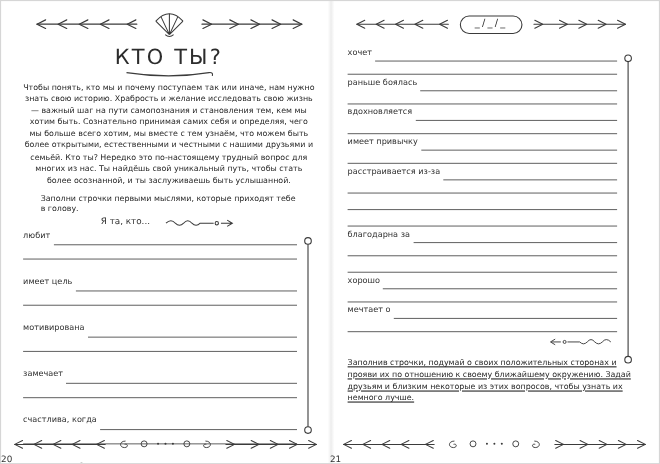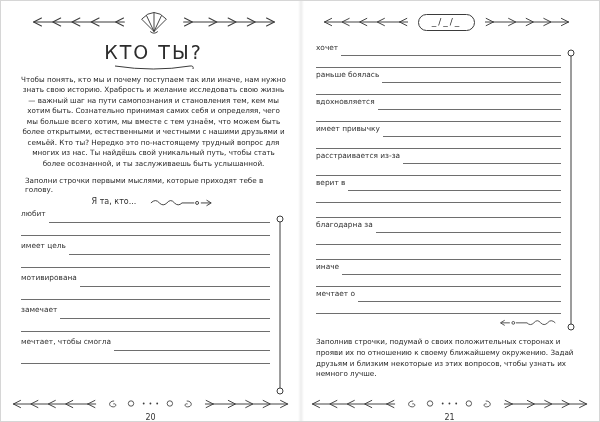--- a/index.html
+++ b/index.html
@@ -14,46 +14,46 @@
 
   svg { color:#3b3b3b; display:block; }
   .flip { transform:scaleX(-1); }
 
   .header { display:flex; align-items:center; justify-content:center; gap:8px; height:26px; }
 
   .title { font-size:19px; letter-spacing:2px; text-align:center; margin:6px 0 0; color:#2c2c2c; }
   .title-u { display:flex; justify-content:center; margin:0 0 2px; }
 
   .intro { font-size:7.2px; line-height:1.45; text-align:center; color:#262626; margin:4px 0 0; }
-  .instruction { font-size:7.2px; color:#262626; margin:7px 4px 0; }
+  .instruction { font-size:7.2px; color:#262626; margin:7px 16px 0; }
   .lead { display:flex; justify-content:center; align-items:center; gap:13px; margin:3px 0 1px; font-size:8px; }
 
   .prompts { position:relative; padding-right:16px; margin-top:3px; }
   .page.right .prompts { margin-top:9px; }
-  .prompt-row { margin-bottom:6px; }
+  .prompt-row { margin-bottom:16px; }
   .page.right .prompt-row { margin-bottom:3px; }
   .l1 { display:flex; align-items:flex-start; height:13px; }
   .page.right .l1 { height:12px; }
   .label { font-size:7.4px; color:#303030; padding:0 3px 1px 0; white-space:nowrap; line-height:1; }
   .fill { flex:1; align-self:stretch; border-bottom:1px solid #6e6e6e; }
   .l2 { height:12px; border-bottom:1px solid #6e6e6e; }
   .page.right .l2 { height:11px; }
 
   .vert { position:absolute; right:0; top:4px; }
 
   .date-box { border:1.2px solid #3b3b3b; border-radius:9px; padding:3px 13px;
               font-size:9px; letter-spacing:2px; color:#2c2c2c; line-height:1; }
 
   .mini-arrow-row { display:flex; justify-content:flex-end; padding-right:20px; margin-top:2px; }
 
-  .outro { font-size:7.2px; line-height:1.5; color:#262626; margin:10px 2px 0 0; }
+  .outro { font-size:7.2px; line-height:1.5; color:#262626; margin:10px 2px 0 0;text-decoration:underline; }
 
   .bottom-band { position:absolute; left:10px; right:10px; bottom:13px;
                  display:flex; align-items:center; justify-content:center; gap:6px; }
-  .page-number { position:absolute; left:0; right:0; bottom:1px; text-align:center; font-size:8px; color:#333; }
+  .page-number { position:absolute; left:0; right:0; bottom:1px; text-align:left; font-size:8px; color:#333; }
 </style>
 </head>
 <body>
 
 <svg width="0" height="0" style="position:absolute" aria-hidden="true">
   <defs>
     <symbol id="sym-arrow" viewBox="0 0 110 12">
       <g fill="none" stroke="currentColor" stroke-width="1.2" stroke-linecap="round" stroke-linejoin="round">
         <line x1="3" y1="6" x2="107" y2="6"></line>
         <path d="M12 1.5 L3 6 L12 10.5"></path>
@@ -149,20 +149,27 @@
       </div>
       <div class="prompt-row">
         <div class="l1">
             <span class="label">замечает</span>
             <span class="fill"></span>
           </div>
         <div class="l2"></div>
       </div>
       <div class="prompt-row">
         <div class="l1">
+            <span class="label">счастлива, когда</span>
+            <span class="fill"></span>
+          </div>
+        <div class="l2"></div>
+      </div>
+      <div class="prompt-row">
+        <div class="l1">
             <span class="label">мечтает, чтобы смогла</span>
             <span class="fill"></span>
           </div>
         <div class="l2"></div>
       </div>
       <svg class="vert" width="12" height="182" viewBox="0 0 12 182">
         <g fill="none" stroke="currentColor" stroke-width="1">
           <circle cx="6" cy="5" r="3"></circle>
           <line x1="6" y1="8" x2="6" y2="174"></line>
           <circle cx="6" cy="177" r="3"></circle>
@@ -226,42 +233,38 @@
         <div class="l2"></div>
       </div>
       <div class="prompt-row">
         <div class="l1">
             <span class="label">расстраивается из-за</span>
             <span class="fill"></span>
           </div>
         <div class="l2"></div>
       </div>
       <div class="prompt-row">
-        <div class="l1">
-            <span class="label">верит в</span>
-            <span class="fill"></span>
-          </div>
         <div class="l2"></div>
       </div>
       <div class="prompt-row">
         <div class="l2"></div>
       </div>
       <div class="prompt-row">
         <div class="l1">
             <span class="label">благодарна за</span>
             <span class="fill"></span>
           </div>
         <div class="l2"></div>
       </div>
       <div class="prompt-row">
         <div class="l2"></div>
       </div>
       <div class="prompt-row">
         <div class="l1">
-            <span class="label">иначе</span>
+            <span class="label">хорошо</span>
             <span class="fill"></span>
           </div>
         <div class="l2"></div>
       </div>
       <div class="prompt-row">
         <div class="l1">
             <span class="label">мечтает о</span>
             <span class="fill"></span>
           </div>
         <div class="l2"></div>

